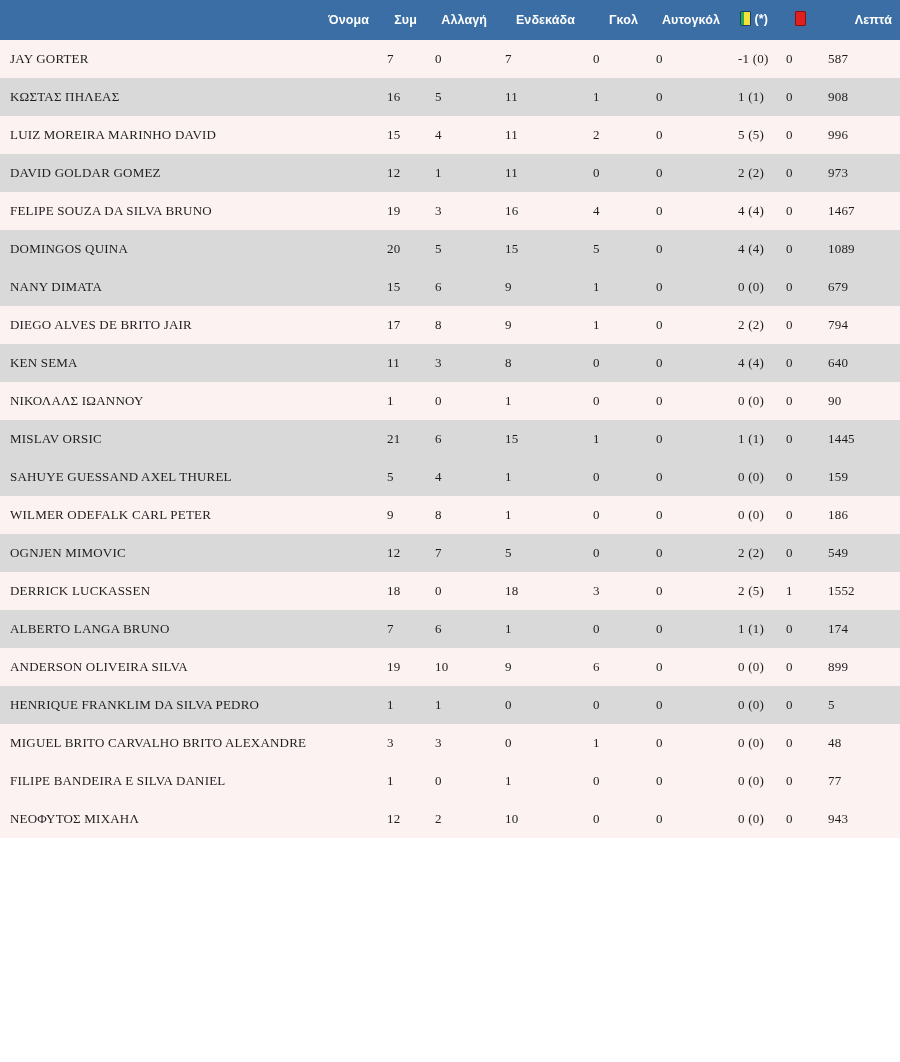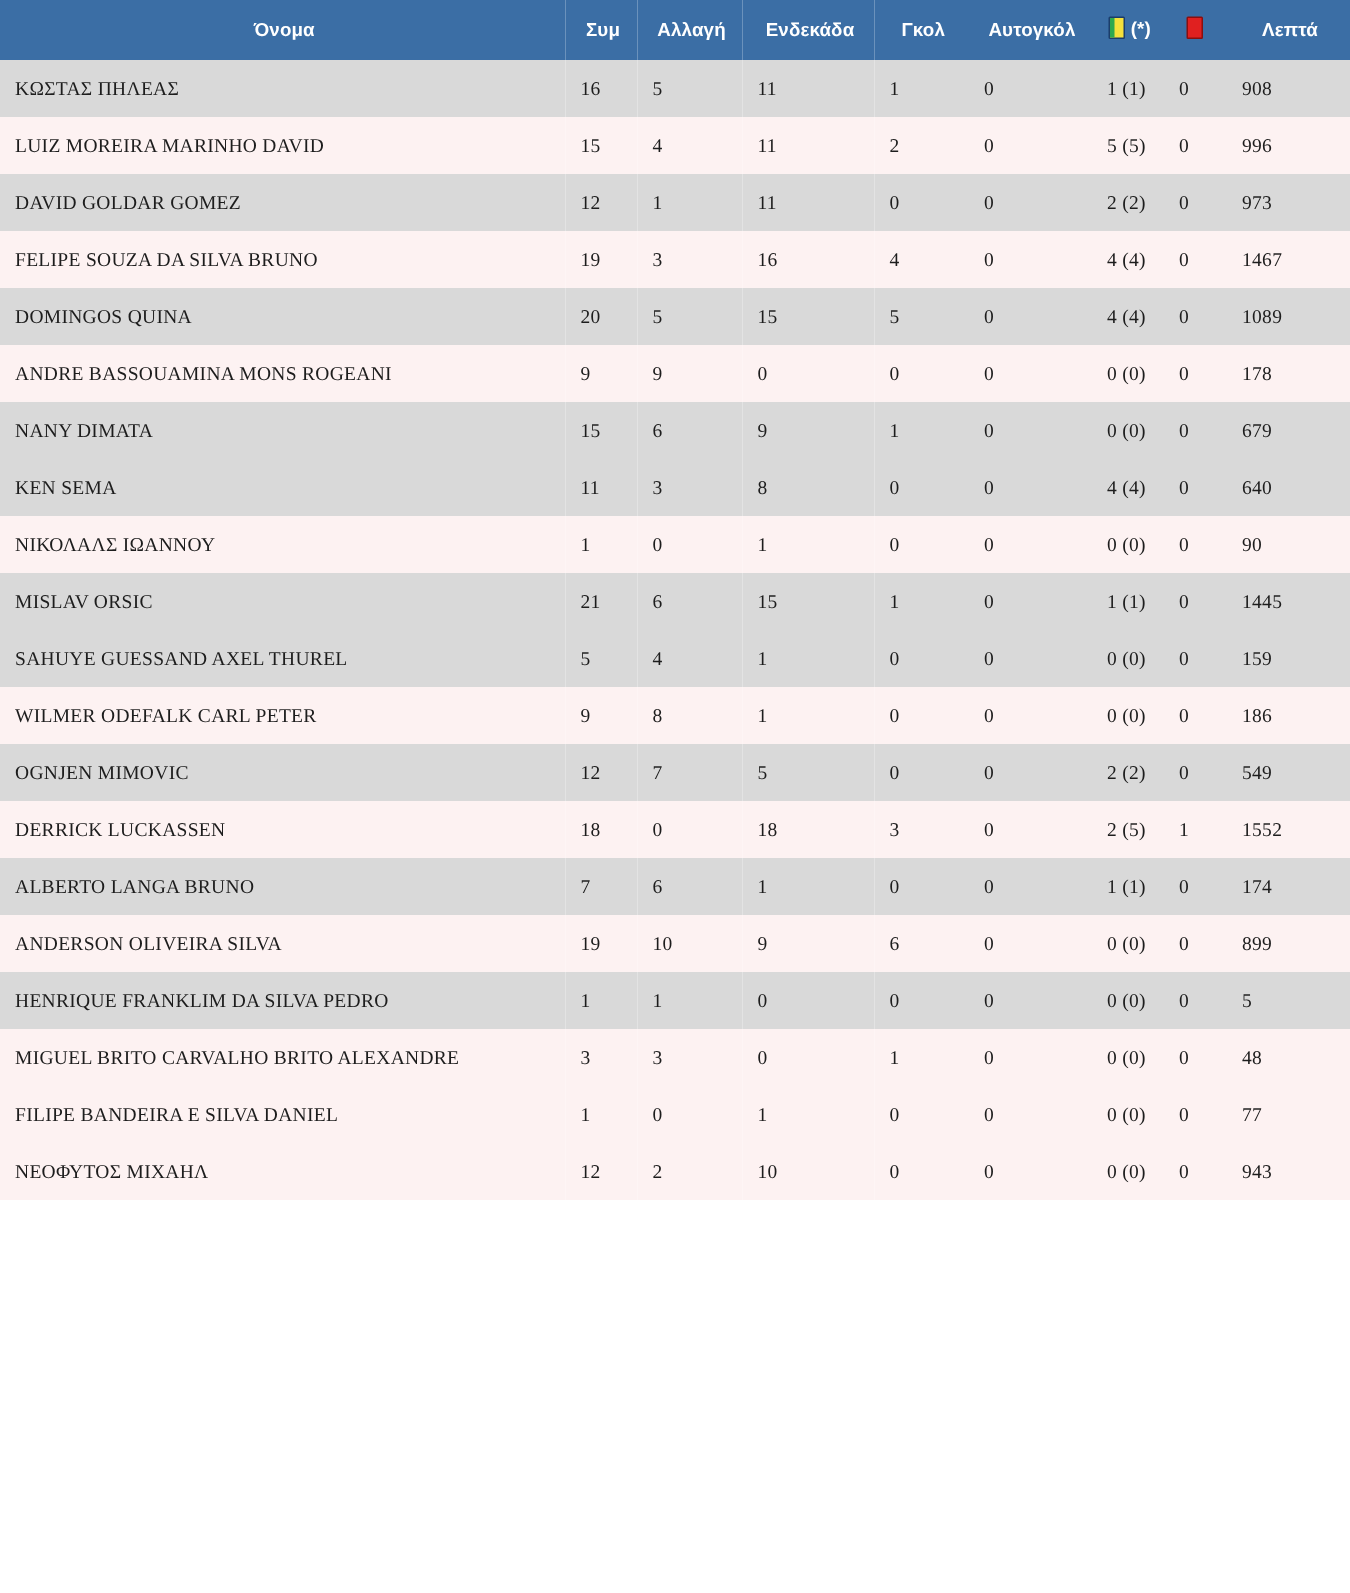--- a/index.html
+++ b/index.html
@@ -16,21 +16,21 @@
     width: 900px;
     border-collapse: collapse;
     table-layout: fixed;
   }
   table.stats thead th {
     background: #3b6ea5;
     color: #ffffff;
     font-family: "Liberation Sans", sans-serif;
     font-size: 12.5px;
     font-weight: bold;
-    text-align: center;
+    text-align: right;
     padding: 11px 8px 11px 10px;
     white-space: nowrap;
     vertical-align: middle;
     letter-spacing: 0.1px;
   }
   table.stats tbody td {
     font-family: "Liberation Serif", serif;
     font-size: 13px;
     padding: 11px 8px 11px 10px;
     white-space: nowrap;
@@ -132,20 +132,31 @@
           <span class="card red"></span>
           <span class="th-txt"></span>
         </span>
       </th>
       <th>
         <span class="th-txt">Λεπτά</span>
       </th>
     </tr>
   </thead>
   <tbody id="stats-body">
+      <tr class="odd">
+        <td class="name-cell">JAY GORTER</td>
+        <td>7</td>
+        <td>0</td>
+        <td>7</td>
+        <td>0</td>
+        <td>0</td>
+        <td>-1 (0)</td>
+        <td>0</td>
+        <td>587</td>
+      </tr>
       <tr class="even">
         <td class="name-cell">ΚΩΣΤΑΣ ΠΗΛΕΑΣ</td>
         <td>16</td>
         <td>5</td>
         <td>11</td>
         <td>1</td>
         <td>0</td>
         <td>1 (1)</td>
         <td>0</td>
         <td>908</td>
@@ -187,41 +198,41 @@
         <td class="name-cell">DOMINGOS QUINA</td>
         <td>20</td>
         <td>5</td>
         <td>15</td>
         <td>5</td>
         <td>0</td>
         <td>4 (4)</td>
         <td>0</td>
         <td>1089</td>
       </tr>
-      <tr class="odd">
-        <td class="name-cell">ANDRE BASSOUAMINA MONS ROGEANI</td>
-        <td>9</td>
-        <td>9</td>
-        <td>0</td>
-        <td>0</td>
-        <td>0</td>
-        <td>0 (0)</td>
-        <td>0</td>
-        <td>178</td>
-      </tr>
       <tr class="even">
         <td class="name-cell">NANY DIMATA</td>
         <td>15</td>
         <td>6</td>
         <td>9</td>
         <td>1</td>
         <td>0</td>
         <td>0 (0)</td>
         <td>0</td>
         <td>679</td>
+      </tr>
+      <tr class="odd">
+        <td class="name-cell">DIEGO ALVES DE BRITO JAIR</td>
+        <td>17</td>
+        <td>8</td>
+        <td>9</td>
+        <td>1</td>
+        <td>0</td>
+        <td>2 (2)</td>
+        <td>0</td>
+        <td>794</td>
       </tr>
       <tr class="even">
         <td class="name-cell">KEN SEMA</td>
         <td>11</td>
         <td>3</td>
         <td>8</td>
         <td>0</td>
         <td>0</td>
         <td>4 (4)</td>
         <td>0</td>

